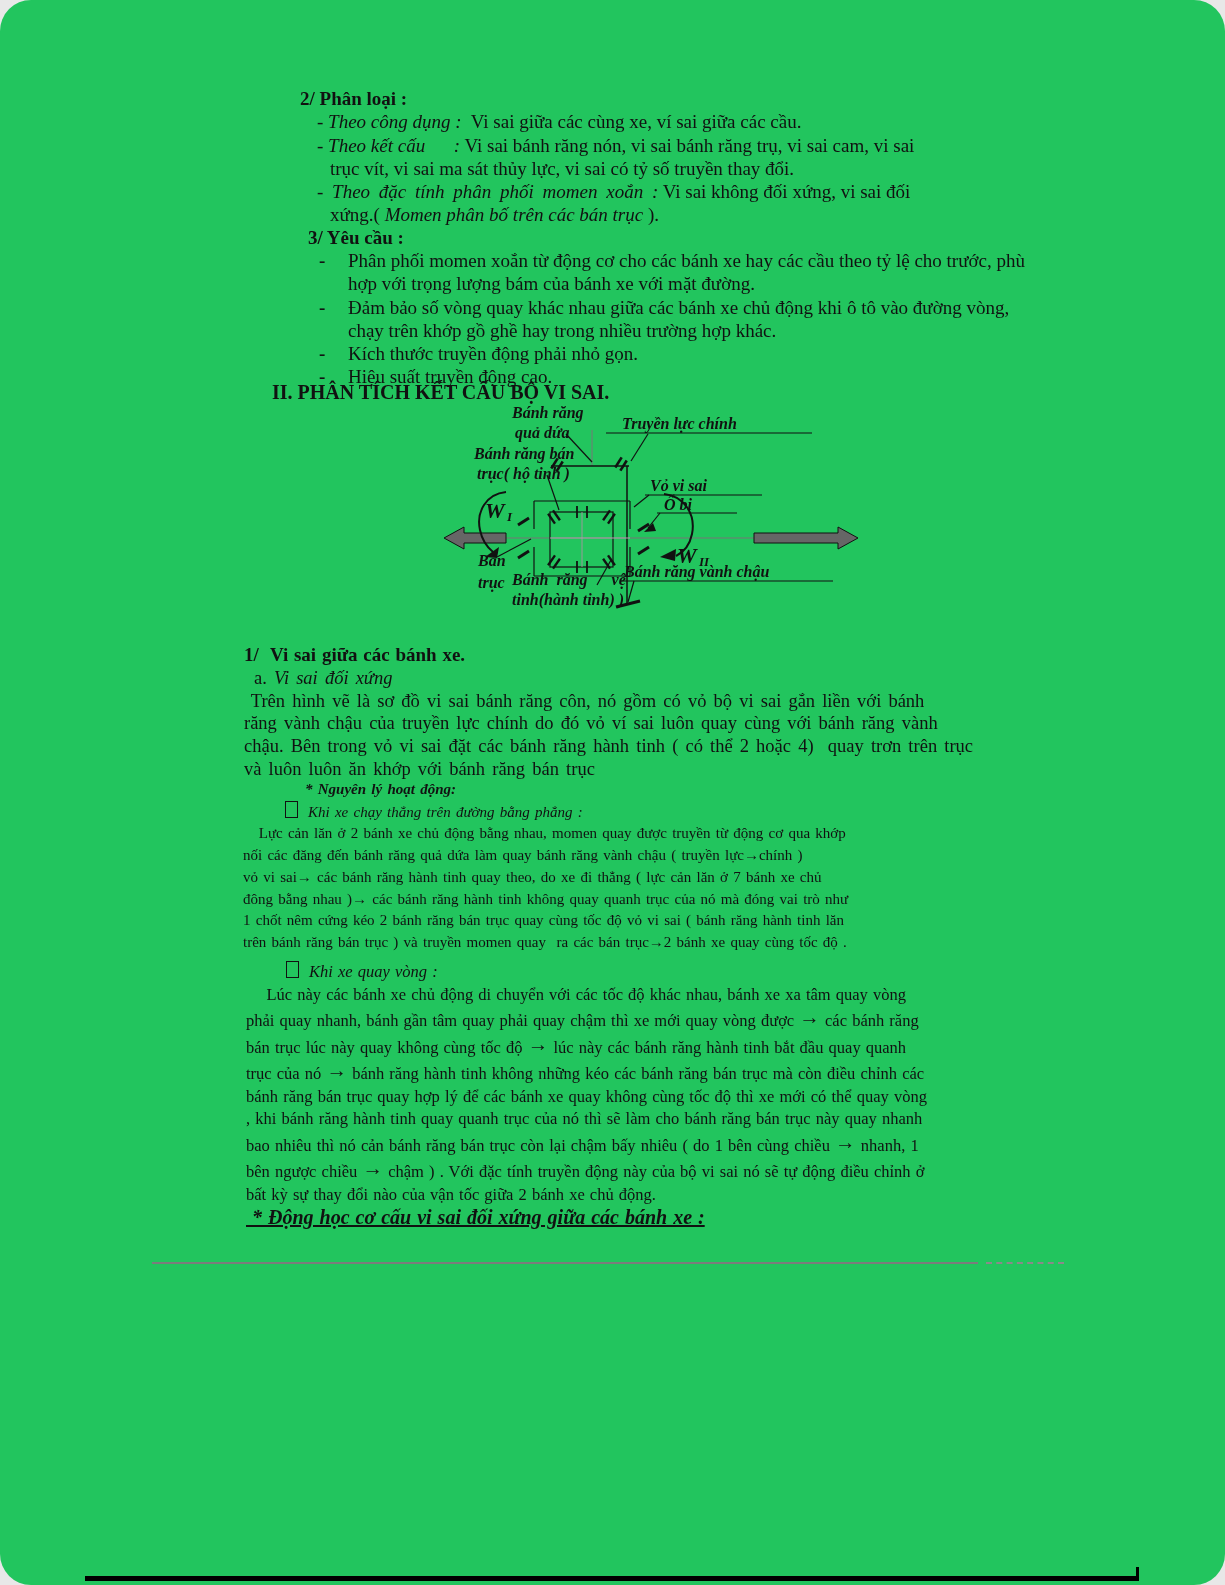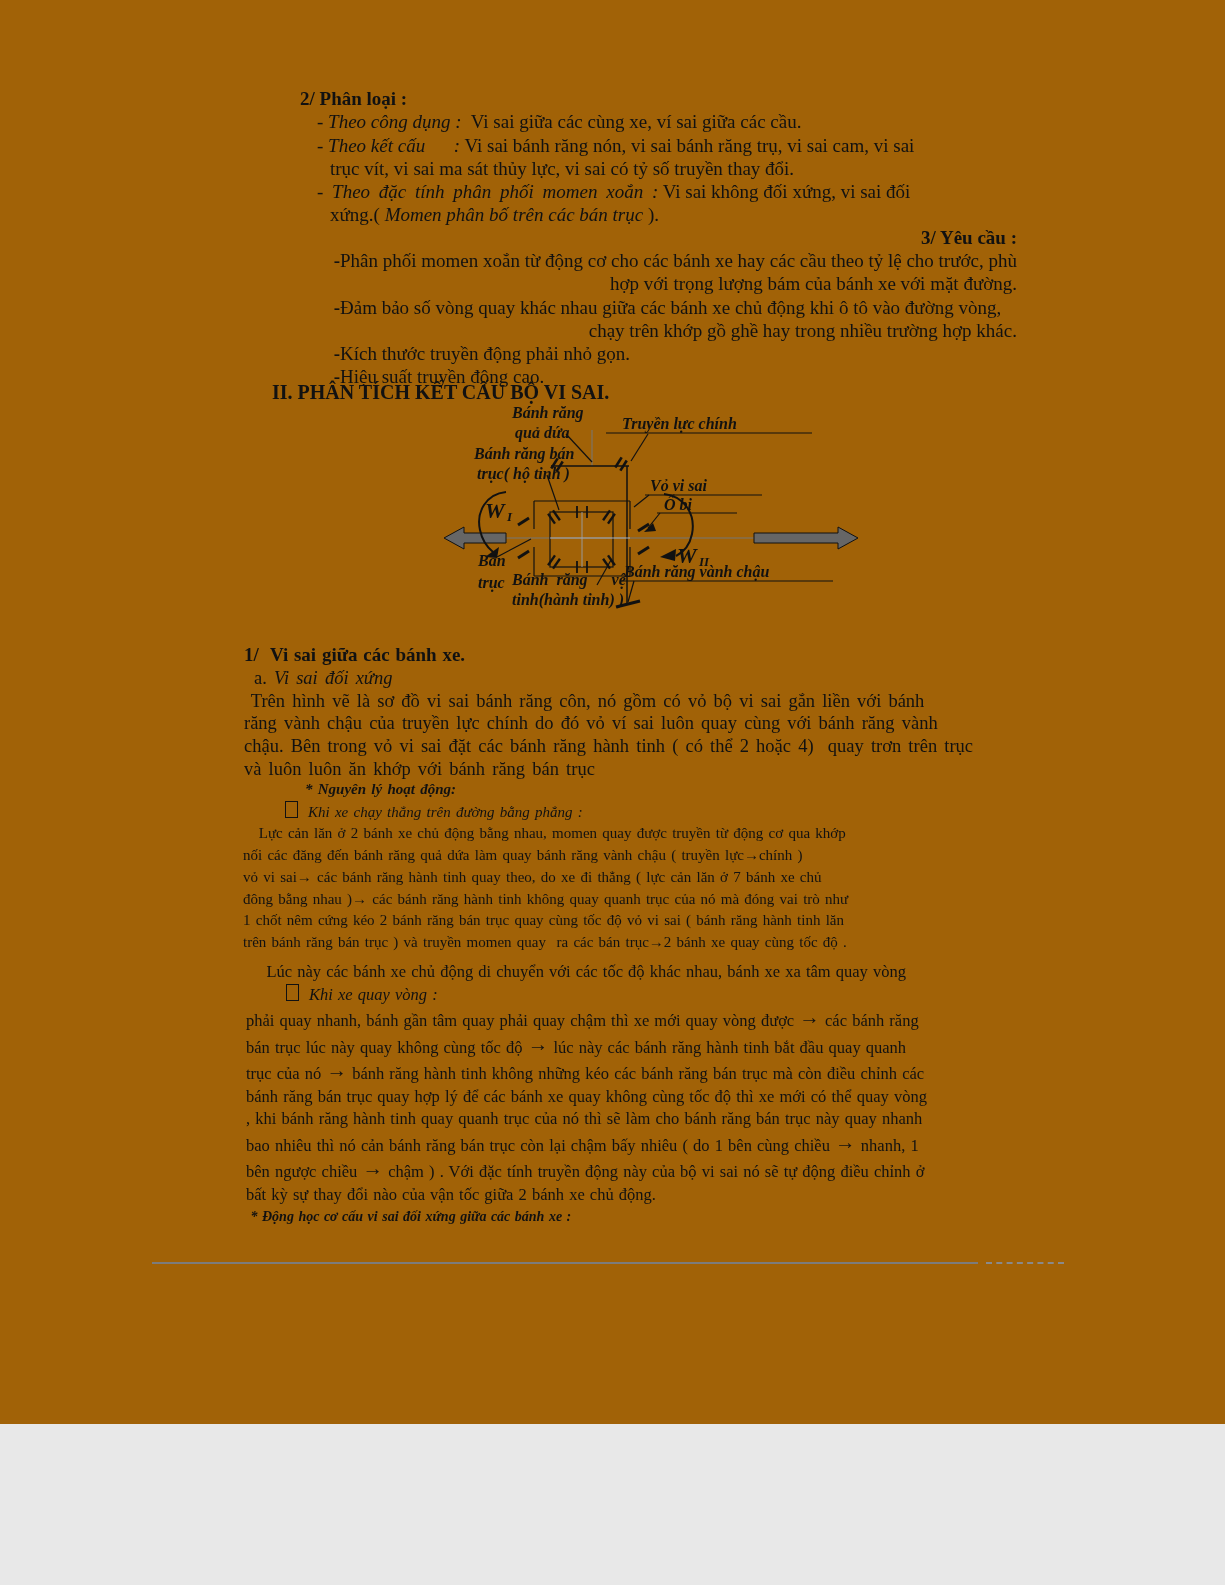--- a/index.html
+++ b/index.html
@@ -1,39 +1,39 @@
 <!DOCTYPE html>
 <html><head>
 <meta charset="utf-8">
 <style>
   html,body{margin:0;padding:0;background:#e8e8e8;}
-  #page{position:relative;width:1225px;height:1424px;background:#a16207;overflow:hidden;
-        font-family:"Liberation Serif",serif;color:#111;}
+  #page{position:relative;width:1225px;height:1585px;background:#22c55e;overflow:hidden;
+        font-family:"Liberation Serif",serif;color:#111;border-radius:31px;}
   .abs{position:absolute;}
   .ln{white-space:pre;}
   .b{font-weight:bold;}
   .i{font-style:italic;margin-top:42px;}
   .bi{font-weight:bold;font-style:italic;}
   
   #sec2{left:300px;top:87px;font-size:19px;line-height:23.3px;}
-  #sec3{left:300px;top:226px;font-size:19px;line-height:23.2px;text-align:right;}
+  #sec3{left:308px;top:226px;font-size:19px;line-height:23.2px;}
   .ind1{margin-left:17px;}
   .ind2{margin-left:30px;}
   .ws{word-spacing:4px;}
   .bullet{display:flex;}
   .bullet .bchar{width:40px;padding-left:11px;box-sizing:border-box;font-weight:bold;}
   .bullet .btext{white-space:pre;}
   .bcont{margin-left:40px;}
   #secII{left:272px;top:381px;font-size:20px;}
   
   #sec1{left:244px;top:644px;font-size:18.5px;line-height:22.8px;word-spacing:2.5px;}
   #sec1 .h{font-size:19px;word-spacing:1px;}
   #secE{left:243px;top:779px;font-size:15px;line-height:21.7px;word-spacing:1.5px;}
   #secF{left:246px;top:961px;font-size:16.5px;line-height:22.5px;word-spacing:1px;}
-  #secF .kin{font-size:14px;}
+  #secF .kin{font-size:20px;text-decoration:underline;}
   .cbx{display:inline-block;width:11px;height:15px;border:1.5px solid #111;
        margin-right:10px;vertical-align:-1px;}
   .arr{font-size:1.25em;vertical-align:2px;font-style:normal;}
   
   #footrule{left:152px;top:1262px;width:826px;border-top:2px solid #7c7c7c;}
   #footrule2{left:986px;top:1262px;width:78px;border-top:2px dashed #8a8a8a;}
   #edgebar{left:85px;top:1576px;width:1053px;height:5px;background:#000;}
   #edgetick{left:1136px;top:1567px;width:3px;height:14px;background:#000;}
   svg text{font-family:"Liberation Serif",serif;font-style:italic;font-weight:600;fill:#111;}
 </style>
@@ -193,22 +193,22 @@
     <div class="ln" style="margin-left:42px"><span class="cbx"></span><span class="i">Khi xe chạy thẳng trên đường bằng phẳng :</span></div>
     <div class="ln">   Lực cản lăn ở 2 bánh xe chủ động bằng nhau, momen quay được truyền từ động cơ qua khớp</div>
     <div class="ln">nối các đăng đến bánh răng quả dứa làm quay bánh răng vành chậu ( truyền lực→chính )</div>
     <div class="ln">vỏ vi sai→ các bánh răng hành tinh quay theo, do xe đi thẳng ( lực cản lăn ở 7 bánh xe chủ</div>
     <div class="ln">đông bằng nhau )→ các bánh răng hành tinh không quay quanh trục của nó mà đóng vai trò như</div>
     <div class="ln">1 chốt nêm cứng kéo 2 bánh răng bán trục quay cùng tốc độ vỏ vi sai ( bánh răng hành tinh lăn</div>
     <div class="ln">trên bánh răng bán trục ) và truyền momen quay  ra các bán trục→2 bánh xe quay cùng tốc độ .</div>
   </div>
 
   <div id="secF" class="abs">
+    <div class="ln" style="margin-left:40px"><span class="cbx"></span><span class="i">Khi xe quay vòng :</span></div>
     <div class="ln">    Lúc này các bánh xe chủ động di chuyển với các tốc độ khác nhau, bánh xe xa tâm quay vòng</div>
-    <div class="ln" style="margin-left:40px"><span class="cbx"></span><span class="i">Khi xe quay vòng :</span></div>
     <div class="ln arrowize">phải quay nhanh, bánh gần tâm quay phải quay chậm thì xe mới quay vòng được <span class="arr">→</span> các bánh răng</div>
     <div class="ln arrowize">bán trục lúc này quay không cùng tốc độ <span class="arr">→</span> lúc này các bánh răng hành tinh bắt đầu quay quanh</div>
     <div class="ln arrowize">trục của nó <span class="arr">→</span> bánh răng hành tinh không những kéo các bánh răng bán trục mà còn điều chỉnh các</div>
     <div class="ln">bánh răng bán trục quay hợp lý để các bánh xe quay không cùng tốc độ thì xe mới có thể quay vòng</div>
     <div class="ln">, khi bánh răng hành tinh quay quanh trục của nó thì sẽ làm cho bánh răng bán trục này quay nhanh</div>
     <div class="ln arrowize">bao nhiêu thì nó cản bánh răng bán trục còn lại chậm bấy nhiêu ( do 1 bên cùng chiều <span class="arr">→</span> nhanh, 1</div>
     <div class="ln arrowize">bên ngược chiều <span class="arr">→</span> chậm ) . Với đặc tính truyền động này của bộ vi sai nó sẽ tự động điều chỉnh ở</div>
     <div class="ln">bất kỳ sự thay đổi nào của vận tốc giữa 2 bánh xe chủ động.</div>
     <div class="ln bi kin"> * Động học cơ cấu vi sai đối xứng giữa các bánh xe :</div>
   </div>

